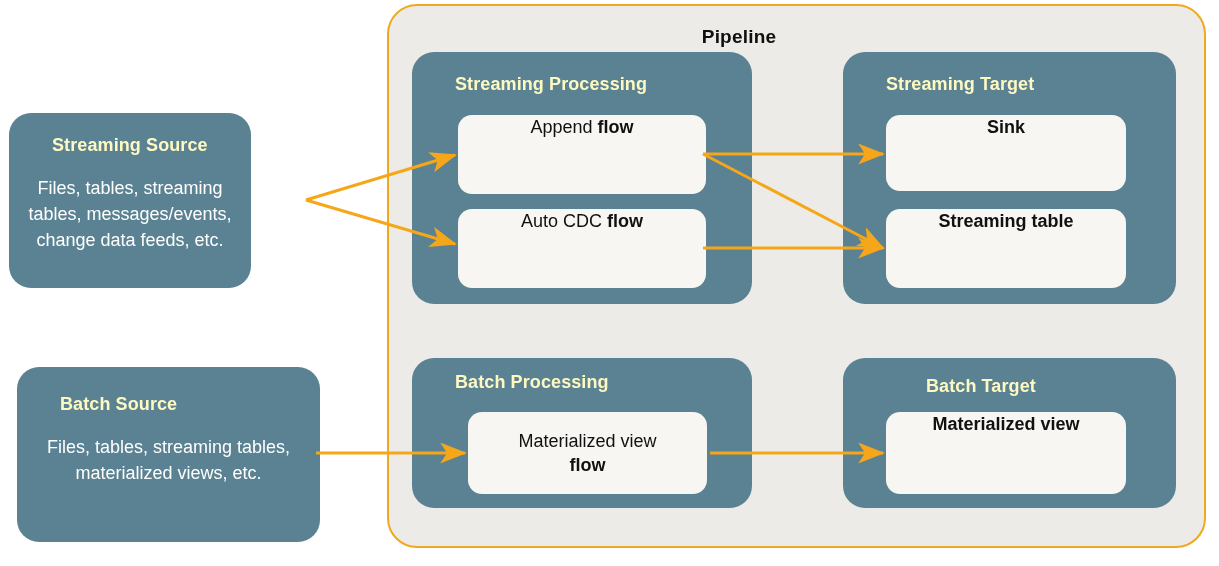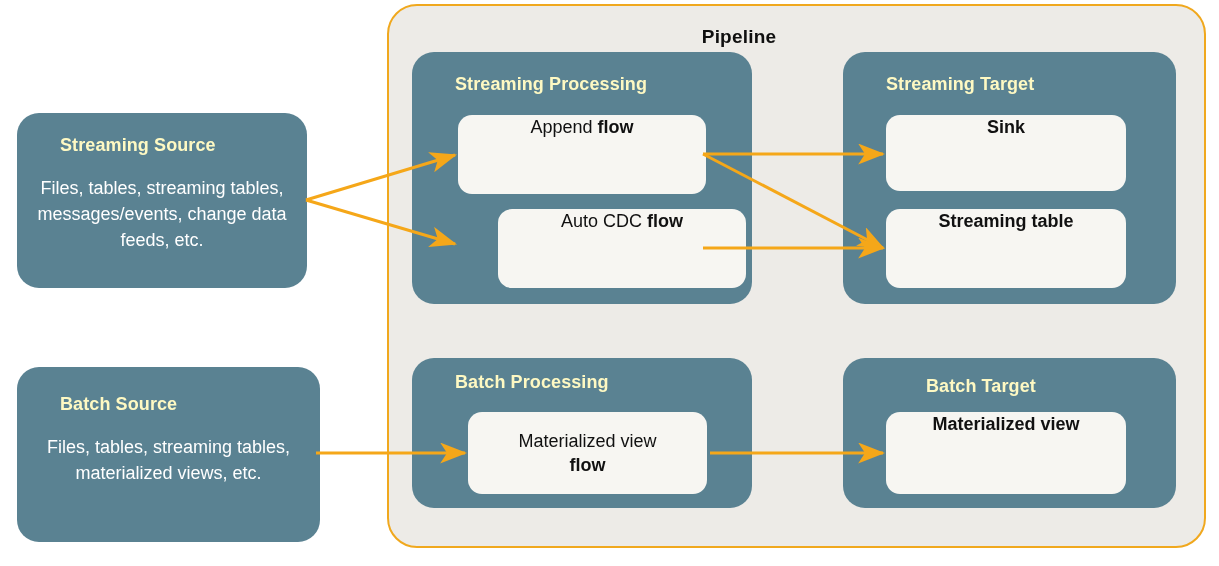--- a/index.html
+++ b/index.html
@@ -102,39 +102,39 @@
   }
 </style>
 </head>
 <body>
 
 <div id="canvas">
 
   <div class="pipeline-container"></div>
   <div class="pipeline-title">Pipeline</div>
 
-  <div class="teal-box" style="left:17px; top:113px; width:290px; height:175px;">
+  <div class="teal-box" style="left:9px; top:113px; width:242px; height:175px;">
     <div class="teal-title" style="top:22px;">Streaming Source</div>
     <div class="teal-body" style="top:62px;text-align:center;">Files, tables, streaming tables, messages/events, change data feeds, etc.</div>
   </div>
 
   <div class="teal-box" style="left:17px; top:367px; width:303px; height:175px;">
     <div class="teal-title" style="top:27px;">Batch Source</div>
     <div class="teal-body" style="top:67px; padding:0 20px;">Files, tables, streaming tables, materialized views, etc.</div>
   </div>
 
   <div class="teal-box" style="left:412px; top:52px; width:340px; height:252px;">
     <div class="teal-title" style="top:22px;">Streaming Processing</div>
   </div>
   <div class="card" style="left:458px; top:115px; width:248px; height:79px;">
     <span>
       <span>Append </span><span class="b">flow</span>
     </span>
   </div>
-  <div class="card" style="left:458px; top:209px; width:248px; height:79px;margin-left:40px;">
+  <div class="card" style="left:458px; top:209px; width:248px; height:79px;">
     <span>
       <span>Auto CDC </span><span class="b">flow</span>
     </span>
   </div>
 
   <div class="teal-box" style="left:843px; top:52px; width:333px; height:252px;">
     <div class="teal-title" style="top:22px;">Streaming Target</div>
   </div>
   <div class="card all-bold" style="left:886px; top:115px; width:240px; height:76px;">
     <span>Sink</span>

